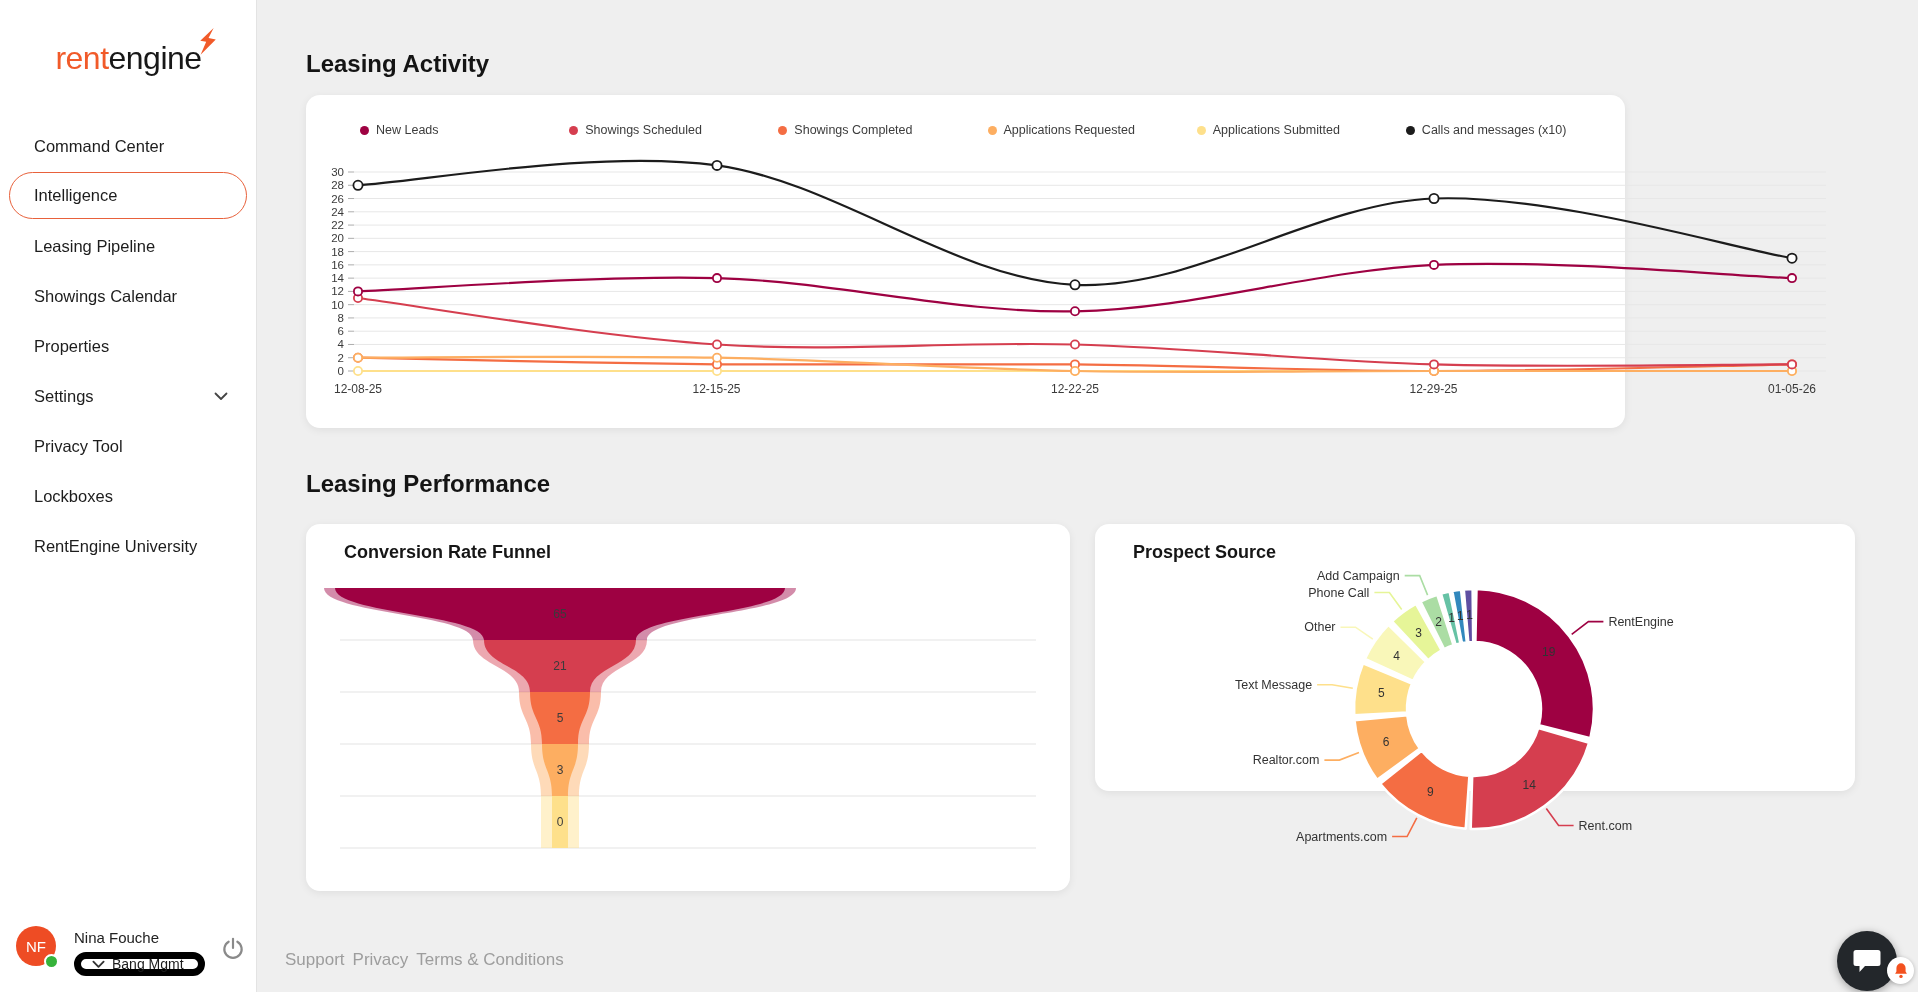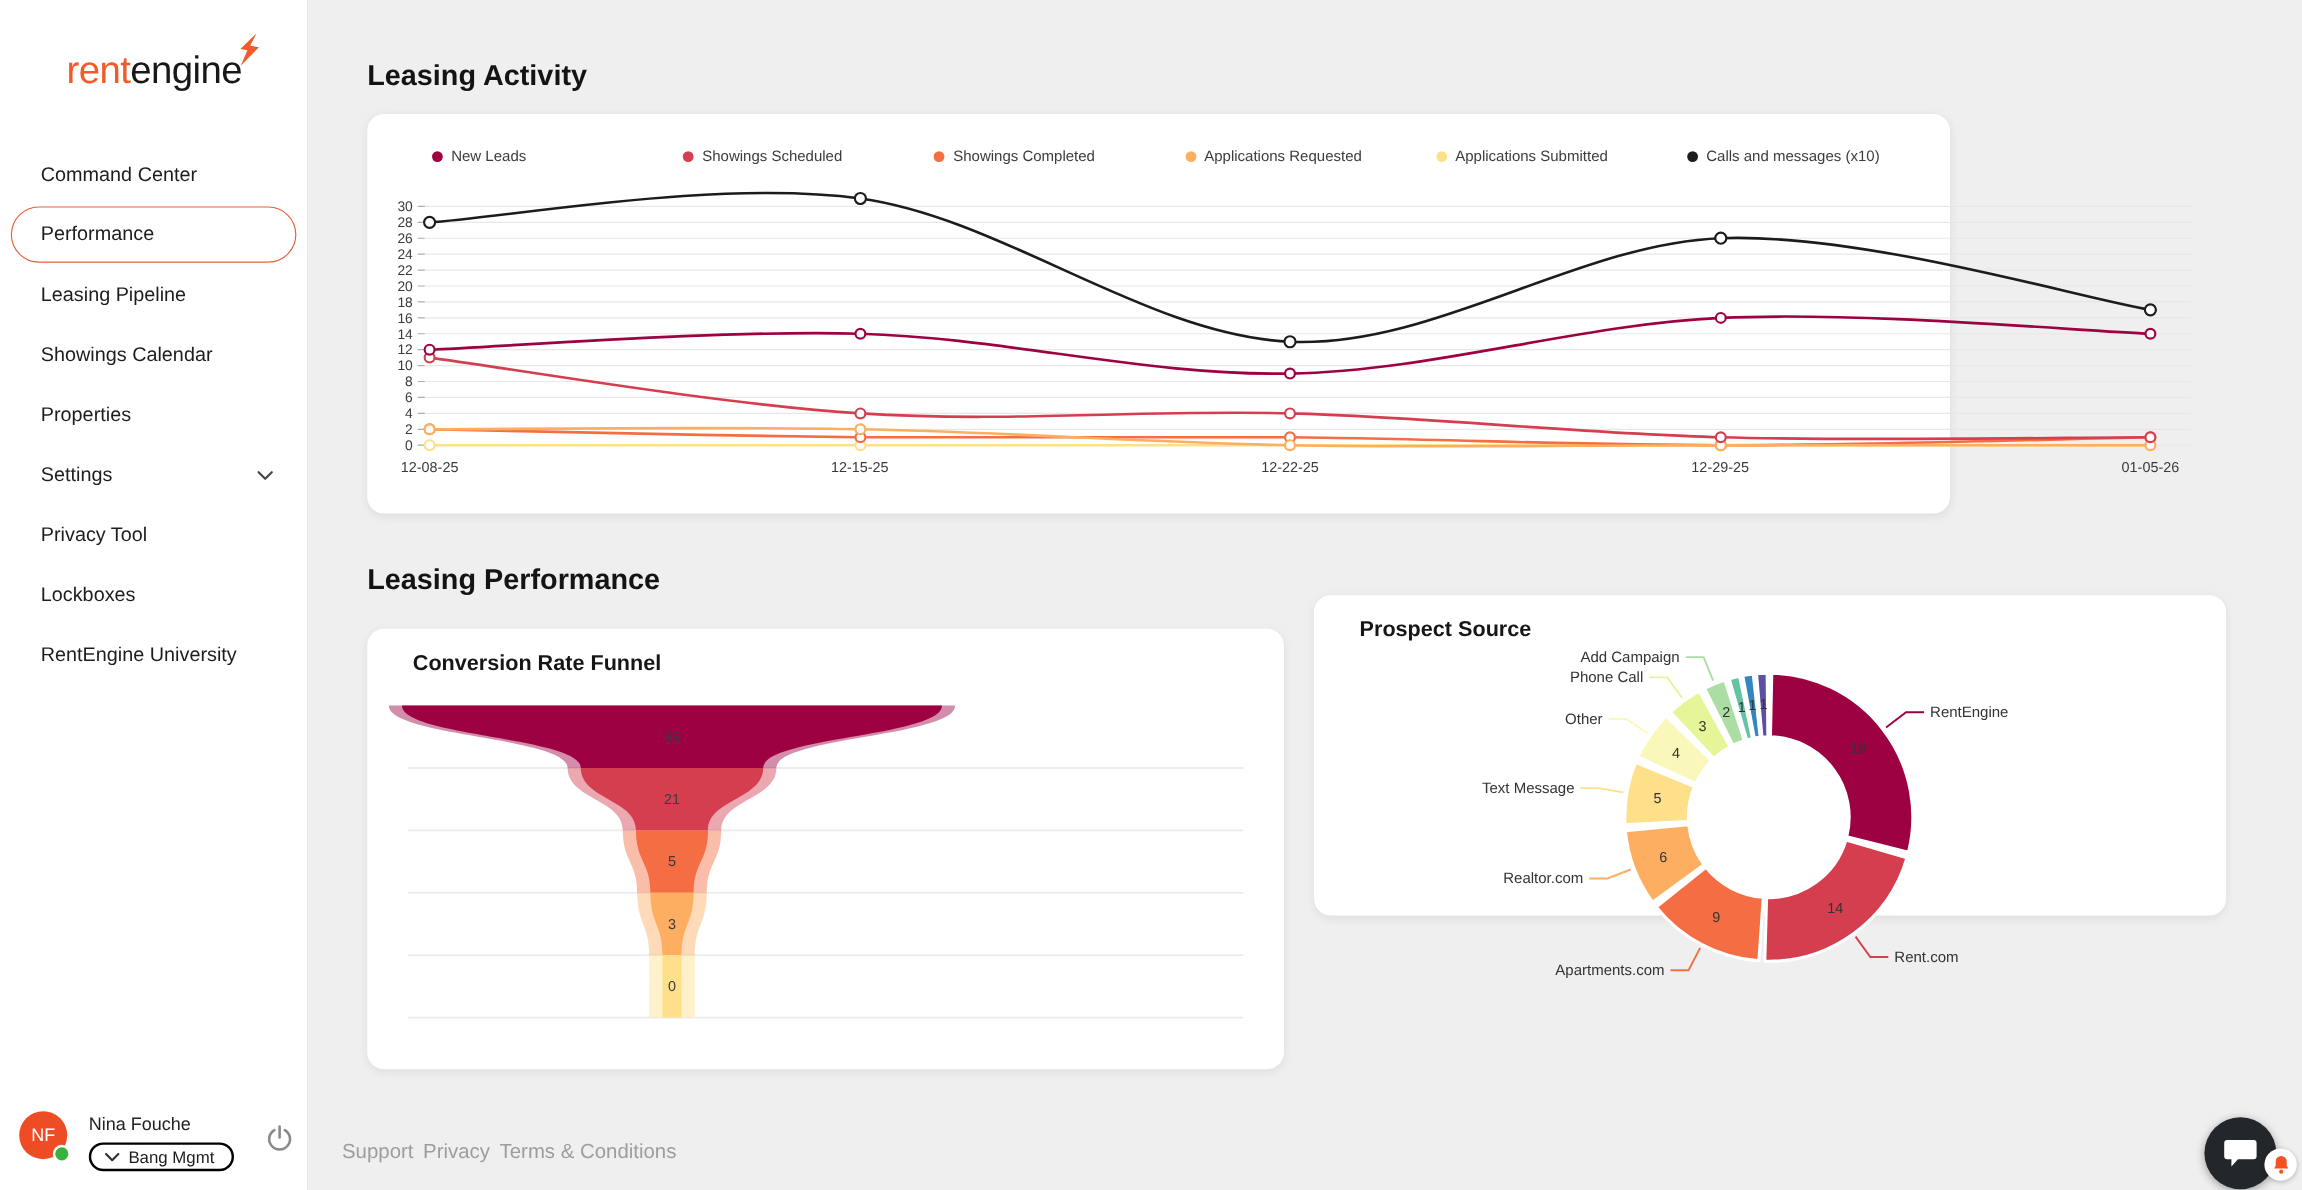--- a/index.html
+++ b/index.html
@@ -24,29 +24,29 @@
   .nav-item .spacer{flex:1}
   .nav-item svg{margin-right:28px}
   
   .avatar{position:absolute;left:16px;top:926px;width:40px;height:40px;border-radius:50%;
     background:#ee4c24;color:#fff;font-weight:normal;font-size:15px;display:flex;
     align-items:center;justify-content:center}
   .status-dot{position:absolute;left:44px;top:954px;width:11px;height:11px;border-radius:50%;
     background:#36b33b;border:2px solid #fff}
   .user-name{position:absolute;left:74px;top:929px;font-size:15px;color:#222}
   .org-pill{position:absolute;left:74px;top:952px;height:24px;box-sizing:border-box;
-    border:2px solid #000000;border-radius:13px;background:#fff;display:flex;gap:7px;
+    border:7px solid #000000;border-radius:13px;background:#fff;display:flex;gap:7px;
     align-items:center;padding:0 14px 0 11px;font-size:14px;color:#1c1c1c;cursor:pointer}
   .power-btn{position:absolute;left:220px;top:936px;width:26px;height:26px;cursor:pointer}
   
   .section-title{position:absolute;font-size:24px;font-weight:600;color:#141414}
   .card{position:absolute;background:#fff;border-radius:14px;box-shadow:0 2px 8px rgba(0,0,0,.07)}
   #card-activity{left:306px;top:95px;width:1319px;height:333px}
   #card-funnel{left:306px;top:524px;width:764px;height:367px}
-  #card-donut{left:1095px;top:496px;width:760px;height:267px}
+  #card-donut{left:1095px;top:524px;width:760px;height:267px}
   .card-title{position:absolute;left:38px;top:18px;font-size:18px;font-weight:600;color:#161616}
   .legend{position:absolute;left:54px;top:28px;right:10px;display:flex;align-items:center}
   .legend-item{width:268px;display:flex;align-items:center;gap:7px;font-size:12.5px;color:#3c3c3c;cursor:pointer}
   .legend-dot{width:9px;height:9px;border-radius:50%;flex:0 0 auto}
   .chart-svg{position:absolute;left:0;top:0}
   
   .footer{position:absolute;left:285px;top:950px;display:flex;gap:8px;font-size:17px;color:#9d9d9d}
   .footer span{cursor:pointer}
   
   .chat-btn{position:absolute;left:1837px;top:931px;width:60px;height:60px;border-radius:50%;
@@ -65,21 +65,21 @@
       <svg class="bolt" width="22" height="30" viewBox="0 0 14 22">
         <polygon points="10,0 2,11 6.4,11 4,21 13,8 7.6,8" fill="#f15a29" transform="rotate(10 7 11)"></polygon>
       </svg>
     </span>
   </div>
   <div class="nav" id="nav">
       <div class="nav-item">
         <span>Command Center</span>
       </div>
       <div class="nav-item active">
-        <span>Performance</span>
+        <span>Intelligence</span>
       </div>
       <div class="nav-item">
         <span>Leasing Pipeline</span>
       </div>
       <div class="nav-item">
         <span>Showings Calendar</span>
       </div>
       <div class="nav-item">
         <span>Properties</span>
       </div>

